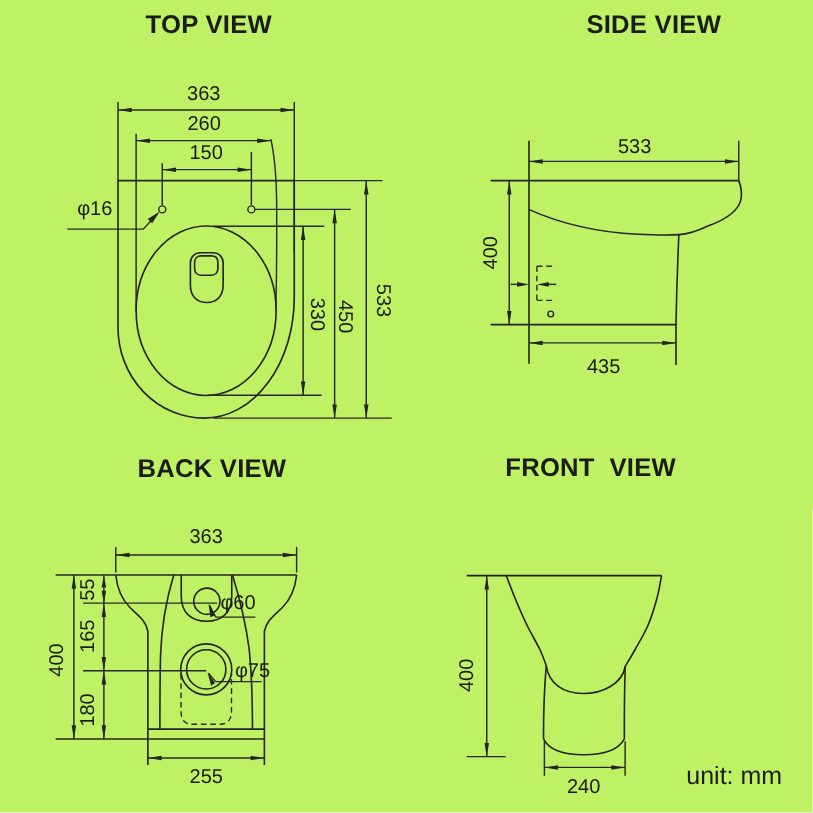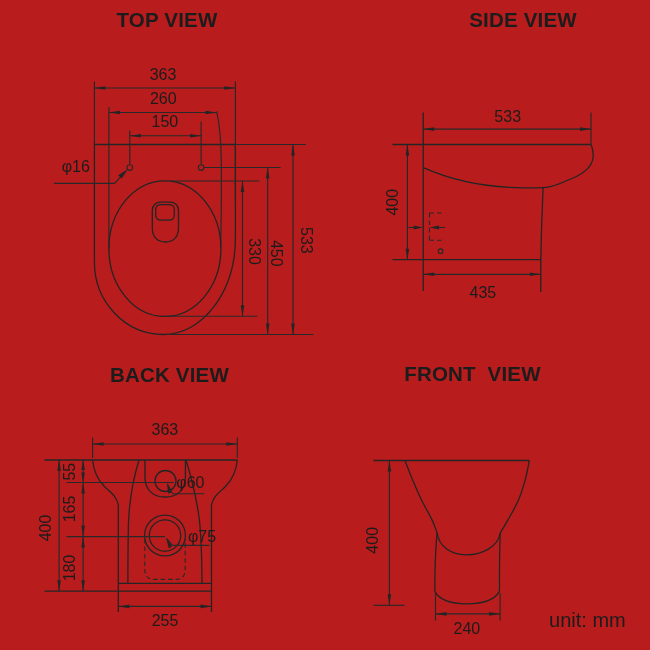--- a/index.html
+++ b/index.html
@@ -1,16 +1,16 @@
 <!DOCTYPE html>
 <html><head>
 <meta charset="utf-8">
 <style>
   html,body{margin:0;padding:0;background:#ffffff;}
-  .sheet{position:relative;width:650px;height:650px;background:#b91c1c;overflow:hidden;
+  .sheet{position:relative;width:650px;height:650px;background:#bef264;overflow:hidden;
          font-family:"Liberation Sans", sans-serif;}
   svg{position:absolute;left:0;top:0;}
   text{fill:#1c1c1c;}
   .title{font-size:20.5px;font-weight:bold;letter-spacing:0.2px;}
   .dim{font-size:16px;}
   .unit{font-size:20px;}
   .ln{stroke:#242424;stroke-width:1.3;fill:none;stroke-linecap:butt;}
   .thin{stroke:#282828;stroke-width:1.15;fill:none;}
   .dash{stroke:#282828;stroke-width:1.1;fill:none;stroke-dasharray:4.5 3;}
   .arr{fill:#242424;stroke:none;}

